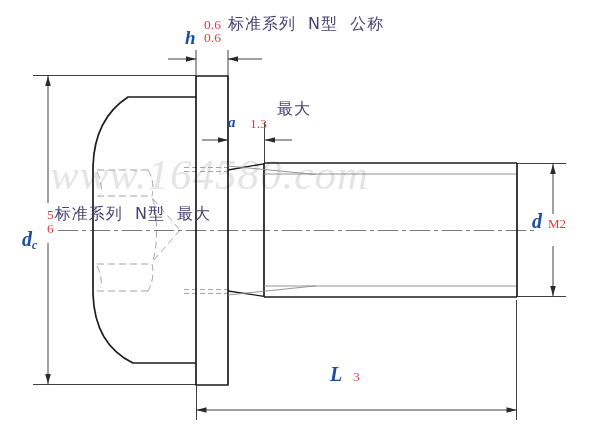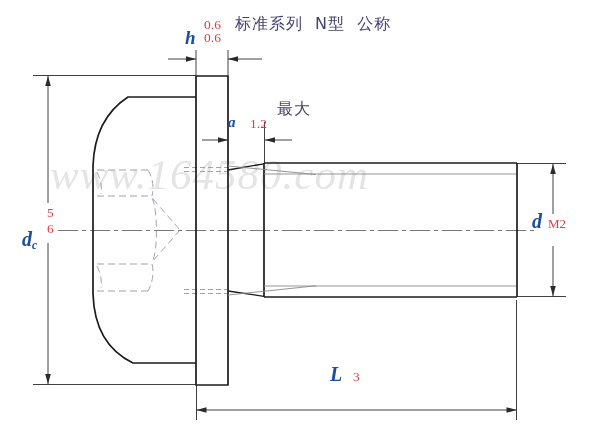--- a/index.html
+++ b/index.html
@@ -39,21 +39,21 @@
     color:#e13b42;
     font-weight:500;
   }
   .cjk{
     font-family:"DejaVu Sans", sans-serif;
     color:#474270;
     font-size:16px;
     letter-spacing:1px;
     white-space:pre;
   }
-  .row{display:flex;align-items:baseline;gap:14px;}
+  .row{display:flex;align-items:baseline;gap:7px;}
 </style>
 </head>
 <body>
 
 <div class="canvas">
 
   <div class="wm">www.164580.com</div>
 
   <svg width="600" height="431" viewBox="0 0 600 431">
 
@@ -163,26 +163,27 @@
   <div class="lbl sym" style="left:185px;top:28px;font-size:19px;">h</div>
   <div class="lbl row" style="left:204px;top:16px;">
     <span class="val" style="font-size:13.5px;">0.6</span>
     <span class="cjk">标准系列  N型  公称</span>
   </div>
   <div class="lbl row" style="left:204px;top:31px;">
     <span class="val" style="font-size:13.5px;">0.6</span>
   </div>
 
   <div class="lbl sym" style="left:228px;top:115px;font-size:15px;">a</div>
-  <div class="lbl val" style="left:250px;top:117px;font-size:13.5px;">1.2</div>
+  <div class="lbl val" style="left:250px;top:117px;font-size:13.5px;">1.3</div>
   <div class="lbl cjk" style="left:277px;top:101px;">最大</div>
 
   <div class="lbl sym" style="left:22px;top:229px;font-size:20px;"><span>d</span><span class="sub">c</span></div>
   <div class="lbl row" style="left:47px;top:206px;gap:1px;">
     <span class="val" style="font-size:13.5px;">5</span>
+    <span class="cjk">标准系列  N型  最大</span>
   </div>
   <div class="lbl row" style="left:47px;top:222px;gap:1px;">
     <span class="val" style="font-size:13.5px;">6</span>
   </div>
 
   <div class="lbl sym" style="left:532px;top:211px;font-size:20px;">d</div>
   <div class="lbl val" style="left:548px;top:217px;font-size:13px;font-family:Liberation Serif, serif;">M2</div>
 
   <div class="lbl sym" style="left:330px;top:364px;font-size:20px;">L</div>
   <div class="lbl val" style="left:353px;top:370px;font-size:13.5px;">3</div>

